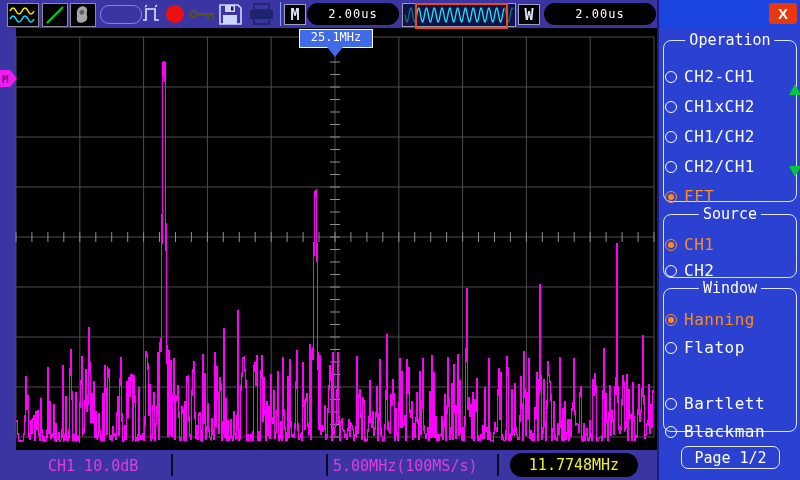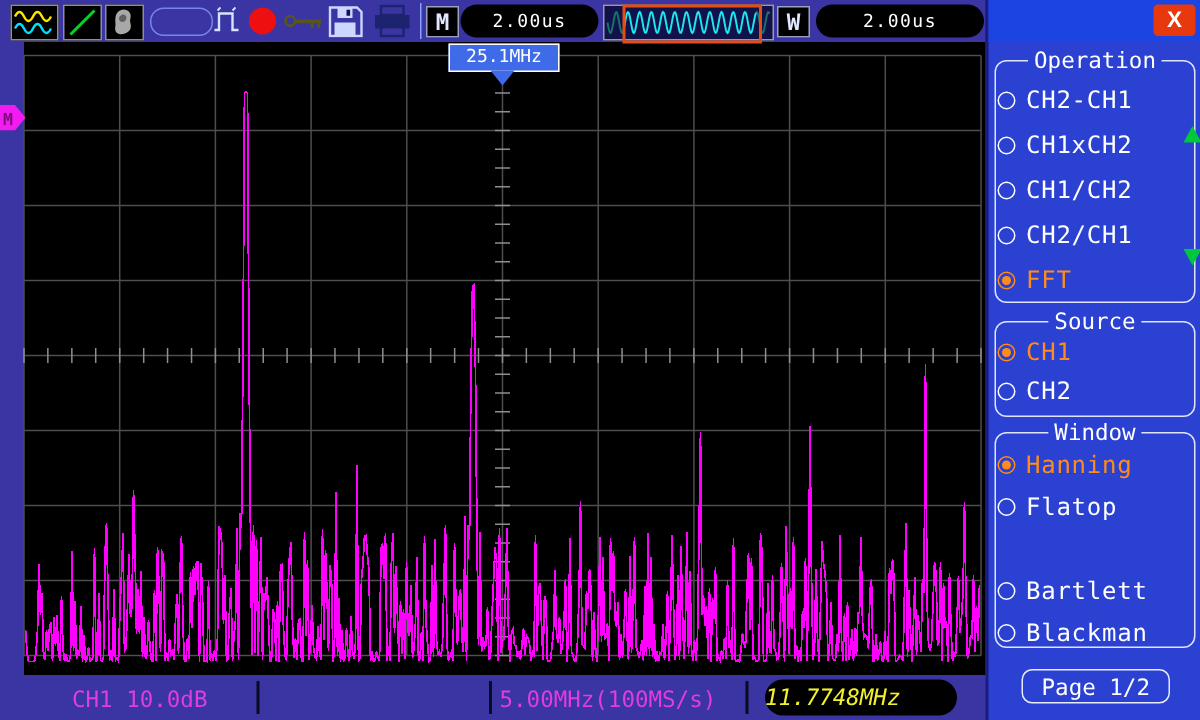--- a/index.html
+++ b/index.html
@@ -29,35 +29,35 @@
   .sbtitle{position:absolute;left:0;top:0;width:143px;height:28px;background:#1c44e0;}
   .sbtitle .t{position:absolute;left:0;top:3px;width:110px;text-align:center;font-family:"Liberation Sans",sans-serif;
               font-size:18px;letter-spacing:1px;color:#fff;}
   .closebtn{position:absolute;left:110px;top:3px;width:28px;height:21px;background:#e8380e;border-radius:3px;
             color:#fff;font-family:"Liberation Sans",sans-serif;font-weight:bold;font-size:15px;
             display:flex;align-items:center;justify-content:center;}
   .grp{position:absolute;border:1.5px solid #dfe4ff;border-radius:8px;}
   .grp .lg{position:absolute;top:-10px;left:50%;transform:translateX(-50%);background:#2b41d2;
            padding:0 4px;color:#fff;font-size:15px;white-space:nowrap;}
   .mi{position:absolute;left:6px;display:flex;align-items:center;gap:7px;color:#fff;
-      font-size:16px;letter-spacing:0.5px;height:17px;}
+      font-size:16px;letter-spacing:0.5px;height:17px;margin-top:10px;}
   .mi.sel{color:#ff8c1a;}
   .radio{width:10px;height:10px;border:1.5px solid currentColor;border-radius:50%;position:relative;flex:none;}
   .mi.sel .radio::after{content:"";position:absolute;inset:2px;background:currentColor;border-radius:50%;}
   .arr{position:absolute;left:130px;width:0;height:0;border-left:6px solid transparent;border-right:6px solid transparent;}
   .arr.up{top:84px;border-bottom:11px solid #00c83c;}
   .arr.dn{top:166px;border-top:11px solid #00c83c;}
   .pagebtn{position:absolute;left:22px;top:446px;width:99px;height:23px;border:1.5px solid #e8ecff;border-radius:7px;
            box-sizing:border-box;display:flex;align-items:center;justify-content:center;font-size:15px;color:#fff;}
   
   .statusbar{position:absolute;left:0;top:450px;width:657px;height:48px;background:#3a35a2;}
   .sbtext{position:absolute;top:7px;font-size:15px;color:#e03ce0;white-space:pre;}
   .ssep{position:absolute;top:4px;width:2px;height:22px;background:#0a0a20;}
   .freqpill{position:absolute;left:510px;top:3px;width:128px;height:24px;background:#000;border-radius:12px;
-            display:flex;align-items:center;font-size:15px;color:#f0f030;font-style:italic;}
+            display:flex;align-items:center;justify-content:center;font-size:15px;color:#f0f030;}
 </style>
 </head>
 <body>
 
 <div class="screen">
 
   <div class="topbar">
     <div class="tb iconbox" style="left:7px;top:3px;width:30px;height:22px">
       <svg width="30" height="22" viewBox="0 0 30 22">
         <path d="M2,7 q3,-6 6,0 t6,0 t6,0 t6,0" fill="none" stroke="#ffe400" stroke-width="1.6"></path>

